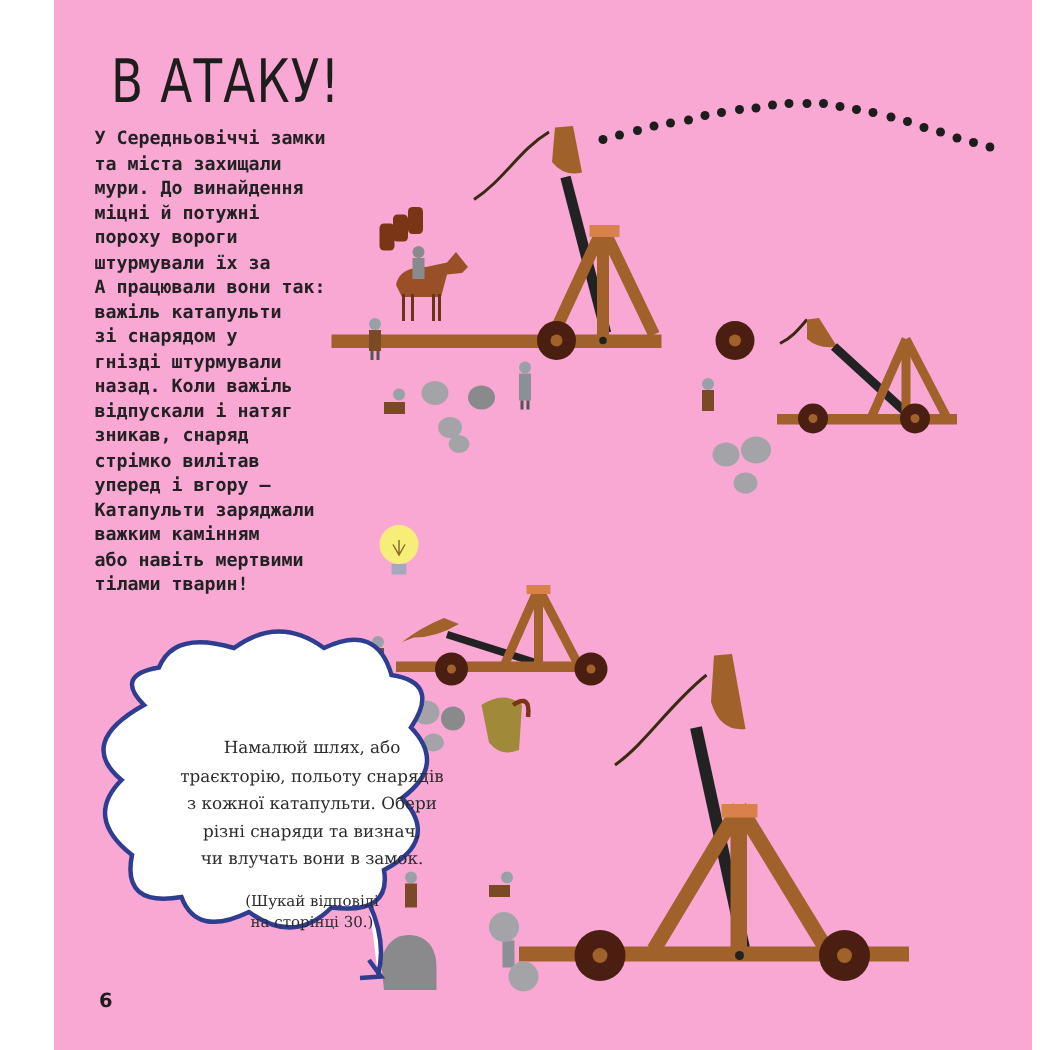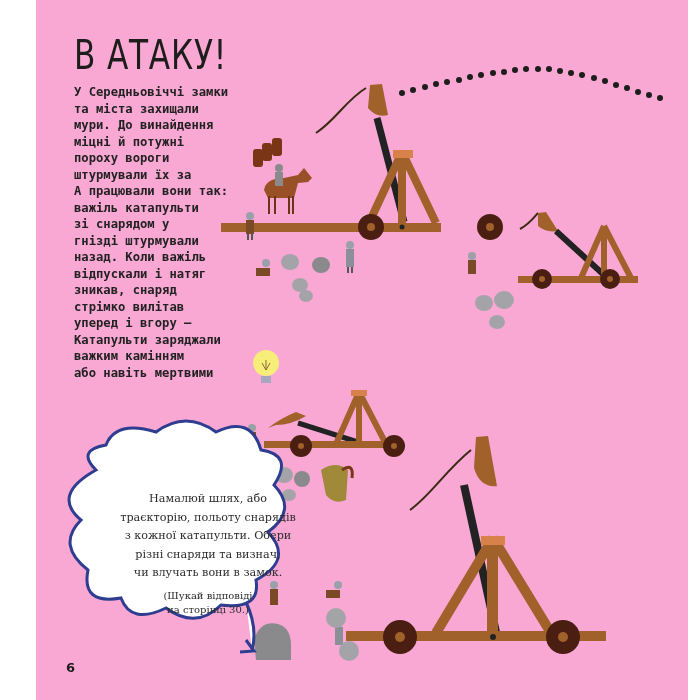--- a/index.html
+++ b/index.html
@@ -1,22 +1,22 @@
 <!DOCTYPE html>
 <html><head>
 <meta charset="utf-8">
 <style>
   html, body { margin:0; padding:0; background:#ffffff; }
   body { width:700px; height:700px; position:relative; overflow:hidden; }
   .page { position:absolute; left:36px; top:0; width:652px; height:700px; background:#f9a8d4; overflow:hidden; }
   .title { position:absolute; left:38px; top:32px; font-family:"DejaVu Sans", sans-serif; font-size:40px; color:#1d1d1b; letter-spacing:1px; transform:scaleX(0.78); transform-origin:left top; font-weight:normal; }
-  .body-text { position:absolute; left:38px; top:84px; width:220px; font-family:"DejaVu Sans Mono", monospace; font-weight:bold; font-size:12.2px; line-height:16.5px; color:#222; }
+  .body-text { position:absolute; left:27px; top:84px; width:220px; font-family:"DejaVu Sans Mono", monospace; font-weight:bold; font-size:12.2px; line-height:16.5px; color:#222; }
   .body-text div { white-space:nowrap; }
   .bubble-text { position:absolute; left:72px; top:490px; width:200px; text-align:center; font-family:"DejaVu Serif", serif; font-size:11.2px; line-height:18.5px; color:#2b2b2b; }
-  .bubble-note { font-size:10px; line-height:14px; margin-top:6px; }
+  .bubble-note { font-size:10px; line-height:14px; margin-top:12px; }
   .page-num { position:absolute; left:30px; top:660px; font-family:"DejaVu Sans", sans-serif; font-weight:bold; font-size:13px; color:#1d1d1b; }
   svg.art { position:absolute; left:0; top:0; }
 </style>
 </head>
 <body>
 
 <div class="page">
 
   <svg class="art" width="627" height="700" viewBox="0 0 627 700">
 
@@ -207,20 +207,21 @@
     <div>зі снарядом у</div>
     <div>гнізді штурмували</div>
     <div>назад. Коли важіль</div>
     <div>відпускали і натяг</div>
     <div>зникав, снаряд</div>
     <div>стрімко вилітав</div>
     <div>уперед і вгору —</div>
     <div>Катапульти заряджали</div>
     <div>важким камінням</div>
     <div>або навіть мертвими</div>
+    <div>тілами тварин!</div>
   </div>
 
   <div class="bubble-text">
     <div>Намалюй шлях, або</div>
     <div>траєкторію, польоту снарядів</div>
     <div>з кожної катапульти. Обери</div>
     <div>різні снаряди та визнач,</div>
     <div>чи влучать вони в замок.</div>
     <div class="bubble-note">
       <div>(Шукай відповіді</div>

